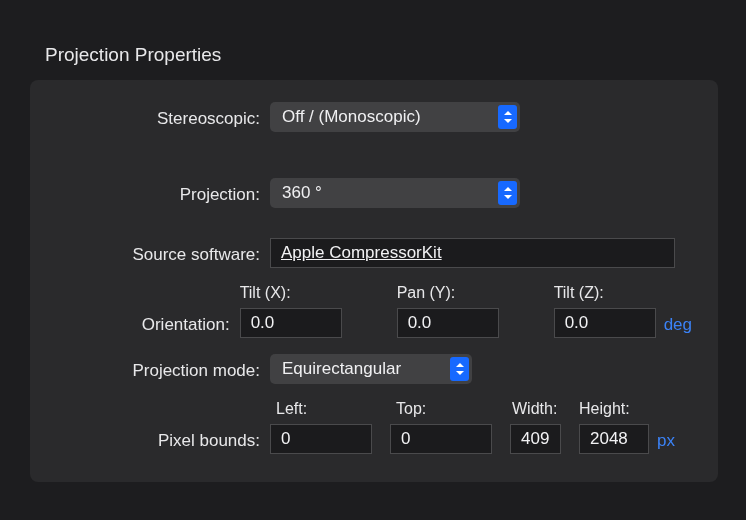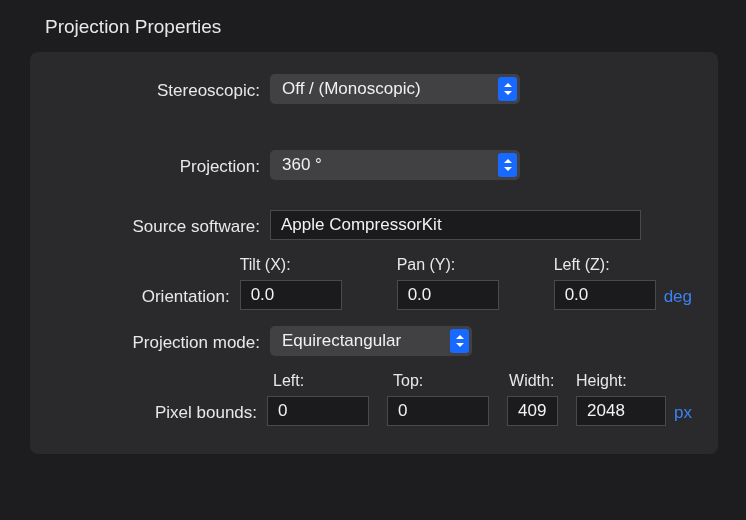--- a/index.html
+++ b/index.html
@@ -6,21 +6,21 @@
   body {
     background: #1d1d1f;
     font-family: -apple-system, BlinkMacSystemFont, "Helvetica Neue", Arial, sans-serif;
     font-size: 16px;
     color: #e8e8ea;
     width: 746px;
     height: 520px;
     overflow: hidden;
   }
   .panel-title {
-    padding: 16px 0 14px 45px;
+    padding: 44px 0 14px 45px;
     font-size: 19px;
     font-weight: 400;
     color: #e8e8ea;
   }
   .panel {
     margin: 0 28px 0 30px;
     background: #2a2a2c;
     border-radius: 8px;
     padding: 22px 26px 28px 20px;
   }
@@ -80,21 +80,21 @@
   .text-input {
     background: #1b1b1d;
     border: 1px solid #4a4a4c;
     border-radius: 0;
     height: 30px;
     color: #f2f2f4;
     font-size: 17px;
     padding: 0 10px;
     outline: none;
   }
-  .text-input.wide { width: 371px; }
+  .text-input.wide { width: 405px; text-decoration: underline; }
   .text-input.num  { width: 102px; }
 
   .col-group {
     display: flex;
     gap: 55px;
     align-items: flex-end;
   }
   .col-group.tight { gap: 18px; }
   .col {
     display: flex;
@@ -146,21 +146,21 @@
     <div class="col-group">
       <div class="col">
         <div class="col-label">Tilt (X):</div>
         <input class="text-input num" value="0.0" style="">
       </div>
       <div class="col">
         <div class="col-label">Pan (Y):</div>
         <input class="text-input num" value="0.0" style="">
       </div>
       <div class="col">
-        <div class="col-label">Left (Z):</div>
+        <div class="col-label">Tilt (Z):</div>
         <input class="text-input num" value="0.0" style="">
       </div>
     </div>
     <div class="unit">deg</div>
   </div>
 
   <div class="row">
     <div class="row-label">Projection mode:</div>
     <div class="select small">
       <span>Equirectangular</span>
@@ -178,19 +178,19 @@
       <div class="col">
         <div class="col-label" style="padding-left:6px">Top:</div>
         <input class="text-input num" value="0" style="">
       </div>
       <div class="col">
         <div class="col-label" style="padding-left:2px">Width:</div>
         <input class="text-input num" style="width: 51px;" value="4096">
       </div>
       <div class="col">
         <div class="col-label">Height:</div>
-        <input class="text-input num" style="width: 90px;" value="2048">
+        <input class="text-input num" style="width: 70px;" value="2048">
       </div>
     </div>
     <div class="unit">px</div>
   </div>
 
 </div>
 
 </body></html>

